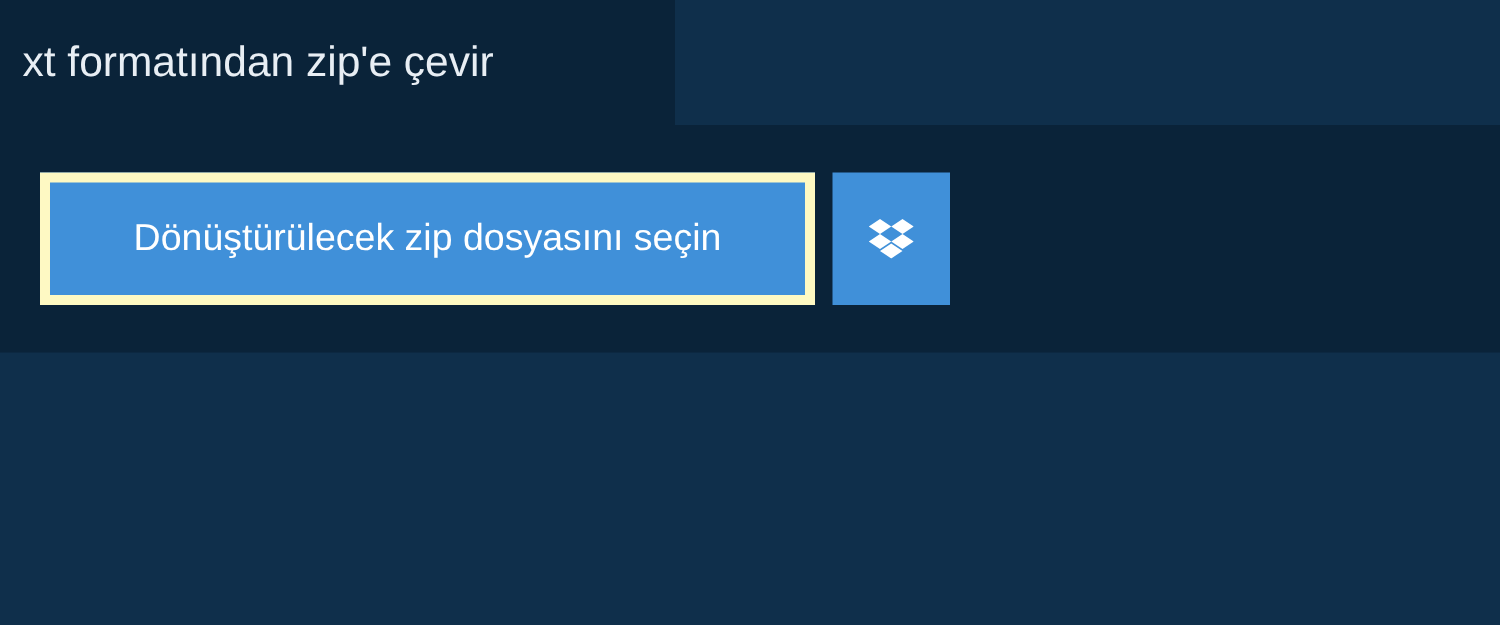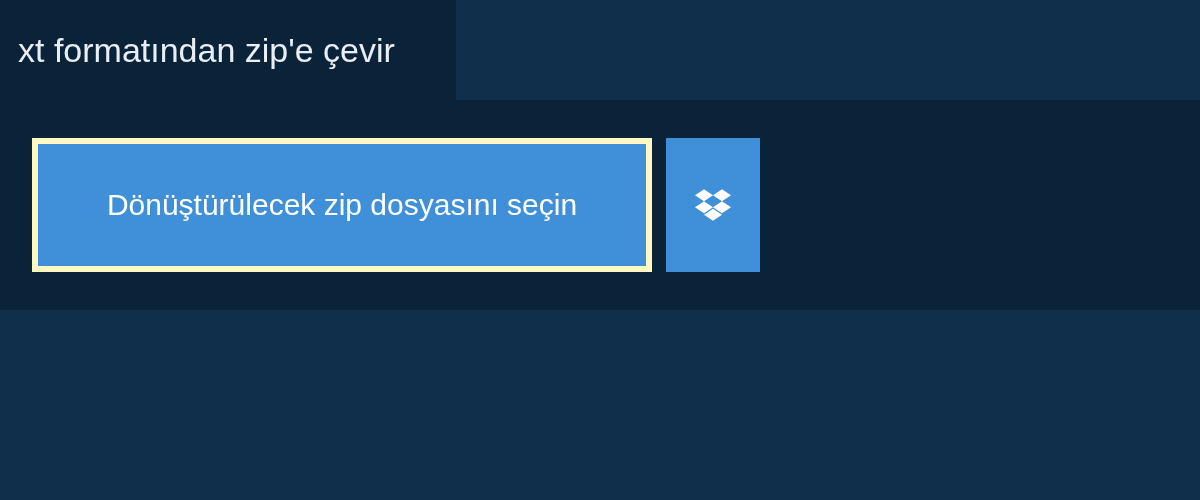--- a/index.html
+++ b/index.html
@@ -10,21 +10,21 @@
     body {
       width: 1200px;
       height: 500px;
       background-color: #0f2f4b;
       font-family: -apple-system, BlinkMacSystemFont, "Segoe UI", Arial, sans-serif;
       overflow: hidden;
     }
     .header-bar {
       background-color: #0a2339;
       height: 100px;
-      width: 456px;
+      width: 540px;
       display: flex;
       align-items: center;
       padding-left: 18px;
     }
     .header-title {
       color: #e8eef4;
       font-size: 34px;
       font-weight: 400;
     }
     .content-area {
@@ -32,25 +32,25 @@
       padding: 38px 32px;
       margin-top: 0;
     }
     .button-row {
       display: flex;
       gap: 14px;
       align-items: stretch;
     }
     .select-file-button {
       background-color: #4090d9;
-      border: 6px solid #fef9c3;
+      border: 8px solid #fef9c3;
       color: #ffffff;
       font-size: 30px;
       font-weight: 400;
-      padding: 44px 44px;
+      padding: 28px 44px;
       cursor: pointer;
       display: flex;
       align-items: center;
       justify-content: center;
       min-width: 620px;
     }
     .dropbox-button {
       background-color: #4090d9;
       border: none;
       width: 94px;

